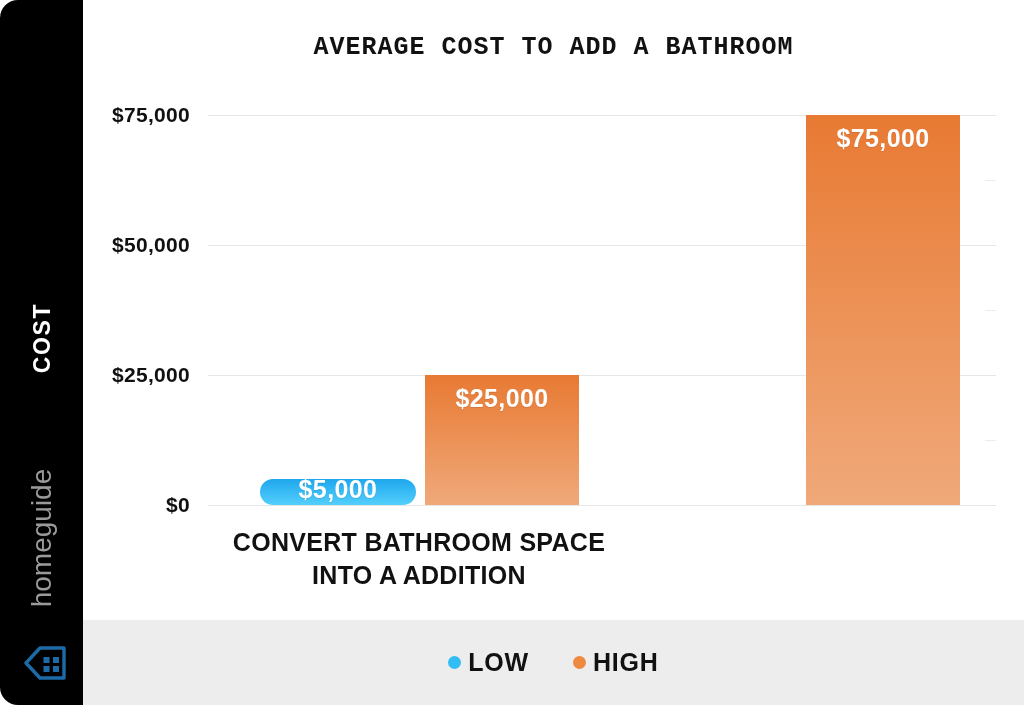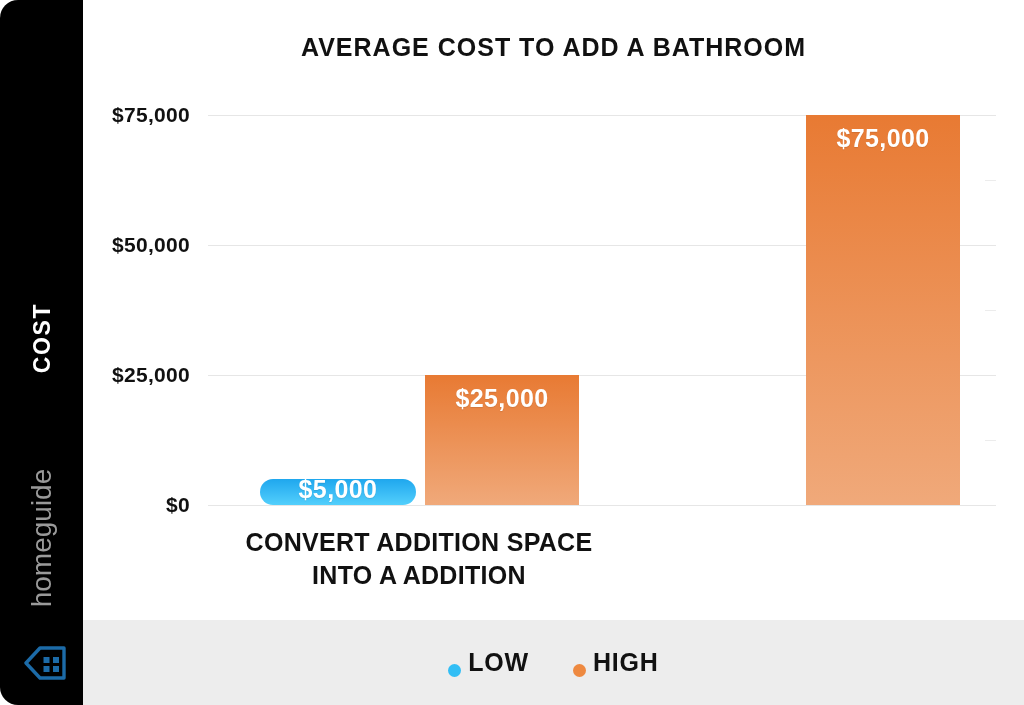--- a/index.html
+++ b/index.html
@@ -75,20 +75,21 @@
   }
 
   
   #panel {
     position: absolute;
     left: 83px;
     top: 0;
     width: 941px;
     height: 620px;
     background: #ffffff;
+    font-family: Liberation Mono, monospace;
   }
 
   #chart-title {
     position: absolute;
     left: 0;
     top: 33px;
     width: 941px;
     text-align: center;
     color: #111111;
     font-size: 25px;
@@ -165,21 +166,21 @@
     top: 620px;
     width: 941px;
     height: 85px;
     background: #ededed;
     display: flex;
     align-items: center;
     justify-content: center;
   }
   .legend-item {
     display: flex;
-    align-items: flex-end;
+    align-items: center;
     margin: 0 22px;
   }
   .legend-dot {
     width: 13px;
     height: 13px;
     border-radius: 50%;
     margin-right: 7px;
   }
   .legend-text {
     color: #111111;
@@ -239,21 +240,21 @@
     <div class="bar-label">$25,000</div>
   </div>
 
 
   <div class="bar" style="left:806px; width:154px; top:115px; height:390px;
               background:linear-gradient(180deg,#E87A33 0%,#F0A97A 100%);">
     <div class="bar-label">$75,000</div>
   </div>
 
   <div class="cat-label" style="left:210px; width:418px; top:526px;">
-    <div>CONVERT ADDITION SPACE</div>
+    <div>CONVERT BATHROOM SPACE</div>
     <div>INTO A ADDITION</div>
   </div>
 
 
   <div id="legend">
     <div class="legend-item">
       <span class="legend-dot" style="background:#32BEF5"></span>
       <span class="legend-text">LOW</span>
     </div>
     <div class="legend-item">

